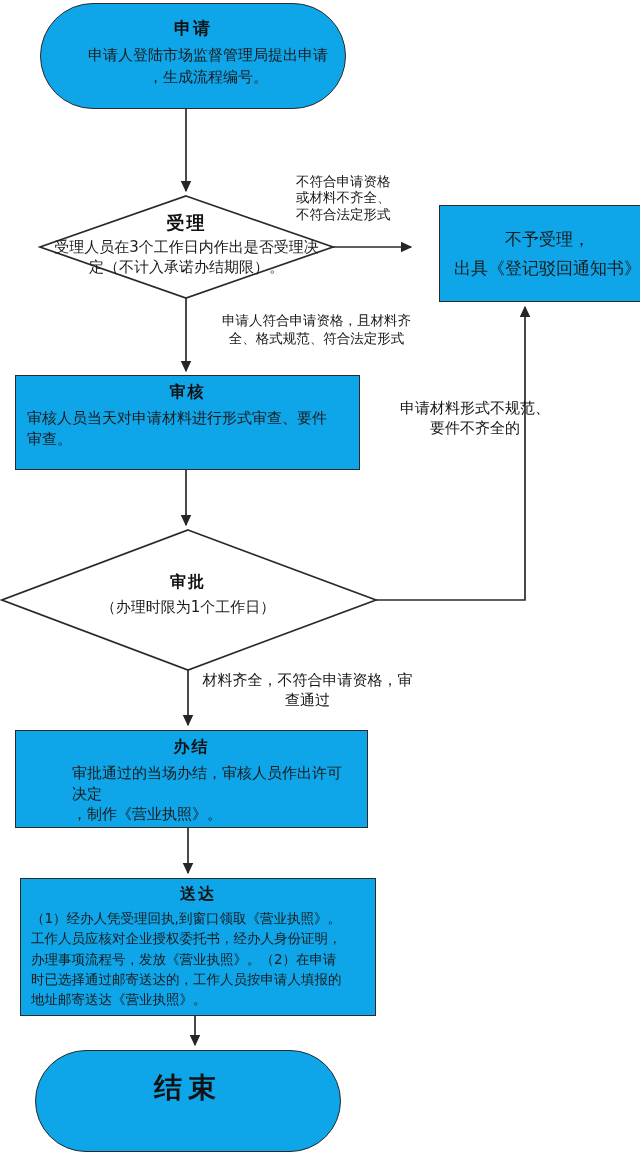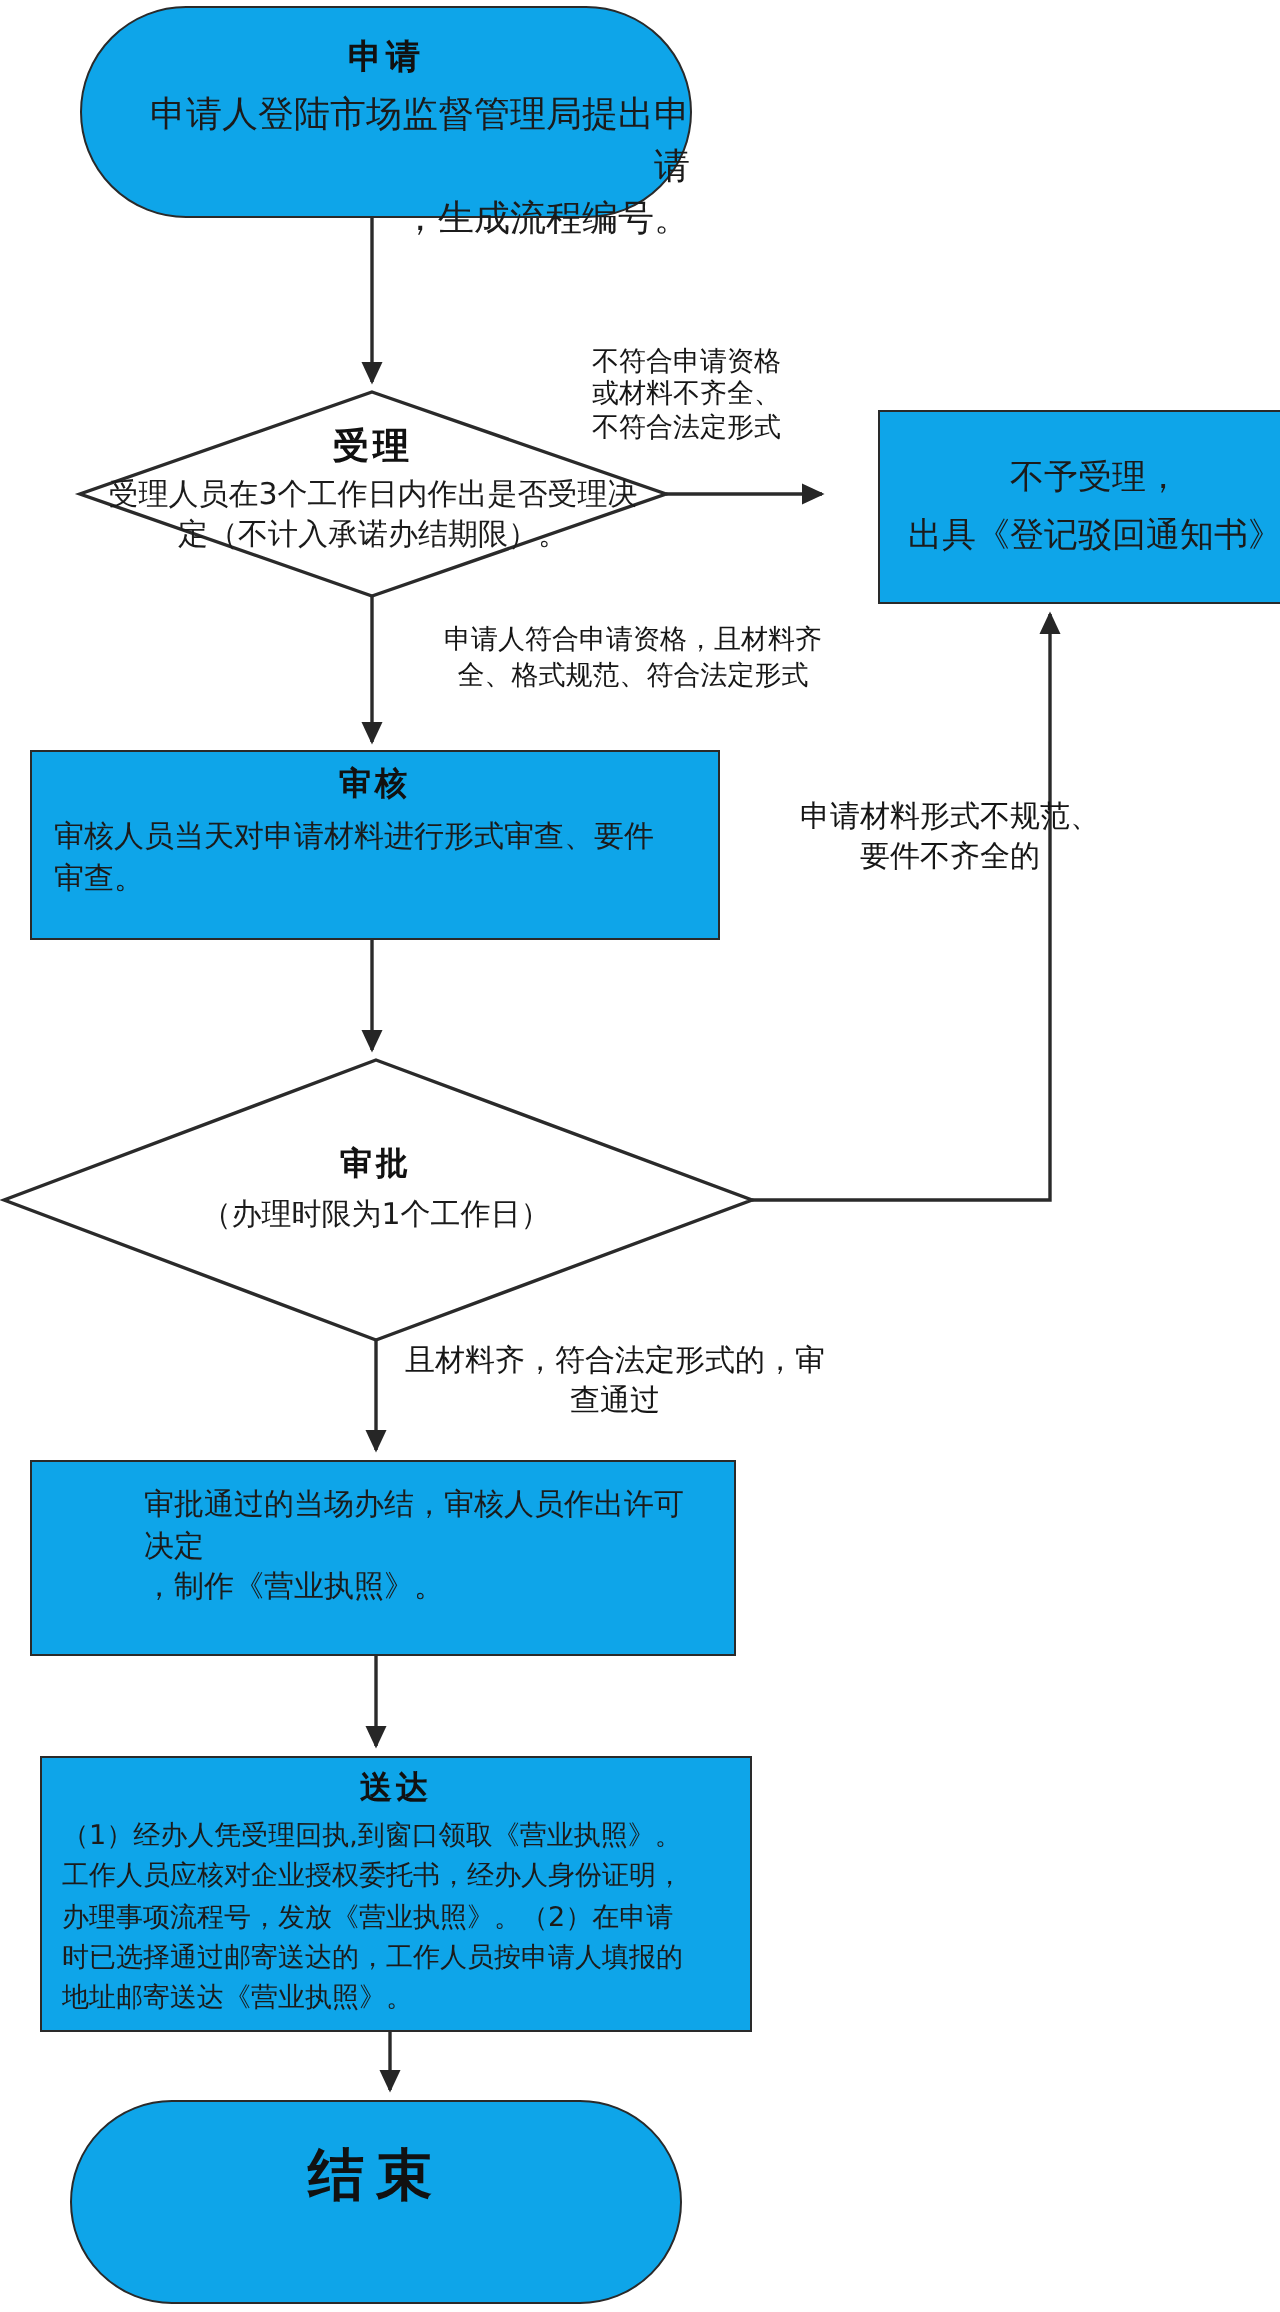--- a/index.html
+++ b/index.html
@@ -11,21 +11,21 @@
 
   .node { position:absolute; background:#0ea5e9; border:1.5px solid #2a2a2a; z-index:2; }
   .overlay { position:absolute; z-index:2; }
 
   .title { font-weight:bold; text-align:center; color:#111; }
   .body  { white-space:pre-line; color:#1b1b1b; }
 
   
   .node-start { left:40px; top:3px; width:306px; height:106px; border-radius:53px; padding-top:13px; }
   .node-start .title { font-size:17px; letter-spacing:2px; }
-  .node-start .body  { font-size:18px; padding:5px 0 0 30px; text-align:right; line-height:1.45; }
+  .node-start .body  { font-size:15px; padding:5px 0 0 30px; text-align:center; line-height:1.45; }
 
   
   .overlay-accept { left:40px; top:211px; width:293px; text-align:center; }
   .overlay-accept .title { font-size:18px; letter-spacing:2px; }
   .overlay-accept .body  { font-size:15px; margin-top:3px; line-height:1.32; }
 
   
   .node-reject { left:439px; top:205px; width:217px; height:97px; display:flex; align-items:center; justify-content:center; }
   .node-reject .body { font-size:17px; line-height:1.65; text-align:center; }
 
@@ -108,20 +108,21 @@
     <div class="body">审核人员当天对申请材料进行形式审查、要件
 审查。</div>
   </div>
 
   <div class="overlay overlay-approve">
     <div class="title">审批</div>
     <div class="body">（办理时限为1个工作日）</div>
   </div>
 
   <div class="node node-complete">
+    <div class="title">办结</div>
     <div class="body">审批通过的当场办结，审核人员作出许可决定
 ，制作《营业执照》。</div>
   </div>
 
   <div class="node node-deliver">
     <div class="title">送达</div>
     <div class="body">（1）经办人凭受理回执,到窗口领取《营业执照》。
 工作人员应核对企业授权委托书，经办人身份证明，
 办理事项流程号，发放《营业执照》。（2）在申请
 时已选择通过邮寄送达的，工作人员按申请人填报的
@@ -132,16 +133,16 @@
     <div class="title">结束</div>
   </div>
 
   <div class="label label-accept-fail">不符合申请资格
 或材料不齐全、
 不符合法定形式</div>
   <div class="label label-accept-pass">申请人符合申请资格，且材料齐
 全、格式规范、符合法定形式</div>
   <div class="label label-approve-fail">申请材料形式不规范、
 要件不齐全的</div>
-  <div class="label label-approve-pass">且材料齐，符合法定形式的，审
+  <div class="label label-approve-pass">材料齐全，不符合申请资格，审
 查通过</div>
 
 </div>
 
 </body></html>

